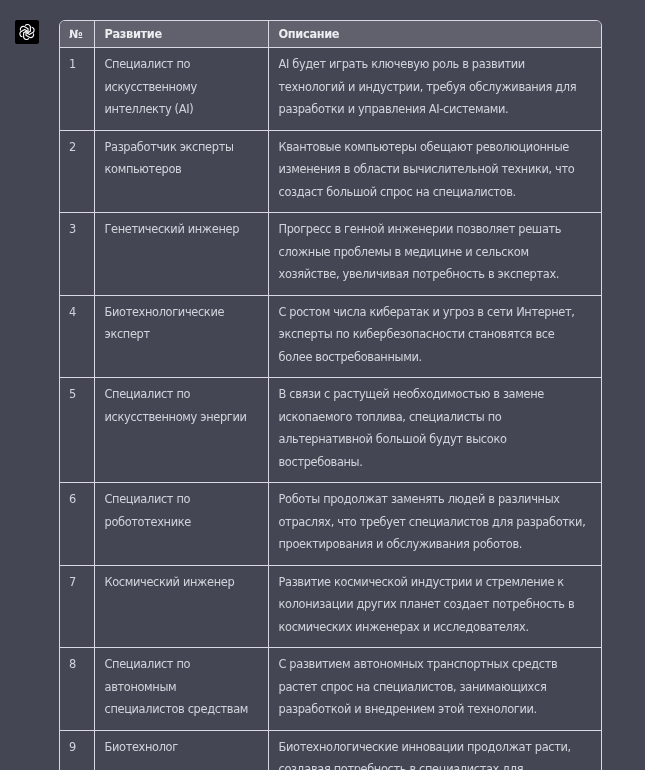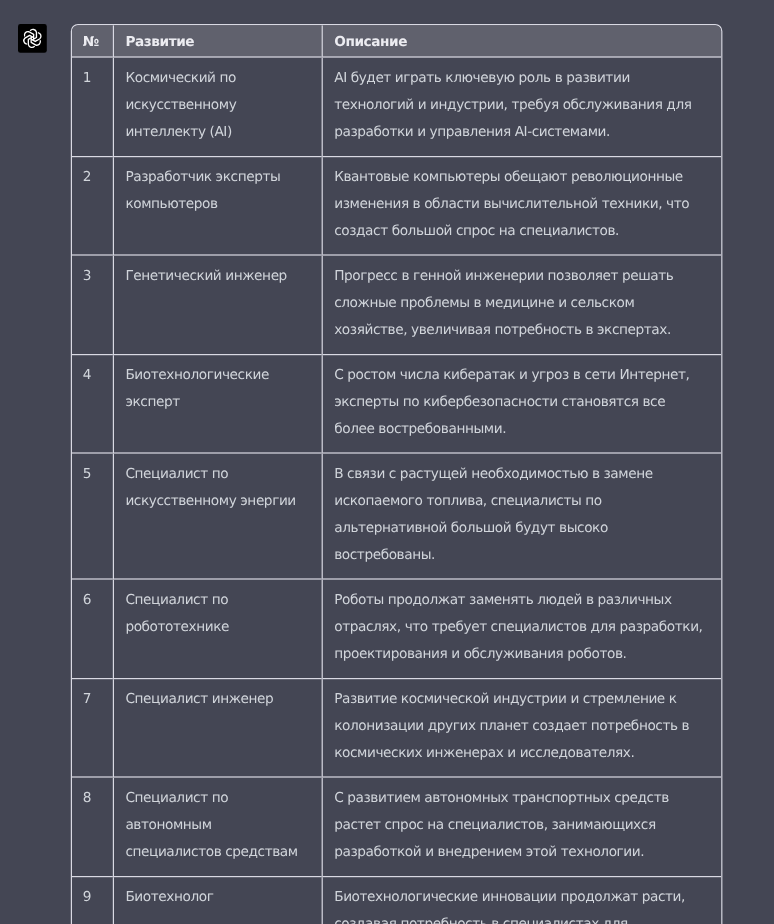--- a/index.html
+++ b/index.html
@@ -104,21 +104,21 @@
     <thead>
       <tr>
         <th class="num">№</th>
         <th>Развитие</th>
         <th>Описание</th>
       </tr>
     </thead>
     <tbody>
       <tr>
         <td class="num">1</td>
-        <td>Космический по искусственному интеллекту (AI)</td>
+        <td>Специалист по искусственному интеллекту (AI)</td>
         <td>AI будет играть ключевую роль в развитии технологий и индустрии, требуя обслуживания для разработки и управления AI-системами.</td>
       </tr>
       <tr>
         <td class="num">2</td>
         <td>Разработчик эксперты компьютеров</td>
         <td>Квантовые компьютеры обещают революционные изменения в области вычислительной техники, что создаст большой спрос на специалистов.</td>
       </tr>
       <tr>
         <td class="num">3</td>
         <td>Генетический инженер</td>
@@ -134,21 +134,21 @@
         <td>Специалист по искусственному энергии</td>
         <td>В связи с растущей необходимостью в замене ископаемого топлива, специалисты по альтернативной большой будут высоко востребованы.</td>
       </tr>
       <tr>
         <td class="num">6</td>
         <td>Специалист по робототехнике</td>
         <td>Роботы продолжат заменять людей в различных отраслях, что требует специалистов для разработки, проектирования и обслуживания роботов.</td>
       </tr>
       <tr>
         <td class="num">7</td>
-        <td>Специалист инженер</td>
+        <td>Космический инженер</td>
         <td>Развитие космической индустрии и стремление к колонизации других планет создает потребность в космических инженерах и исследователях.</td>
       </tr>
       <tr>
         <td class="num">8</td>
         <td>Специалист по автономным специалистов средствам</td>
         <td>С развитием автономных транспортных средств растет спрос на специалистов, занимающихся разработкой и внедрением этой технологии.</td>
       </tr>
       <tr>
         <td class="num">9</td>
         <td>Биотехнолог</td>

